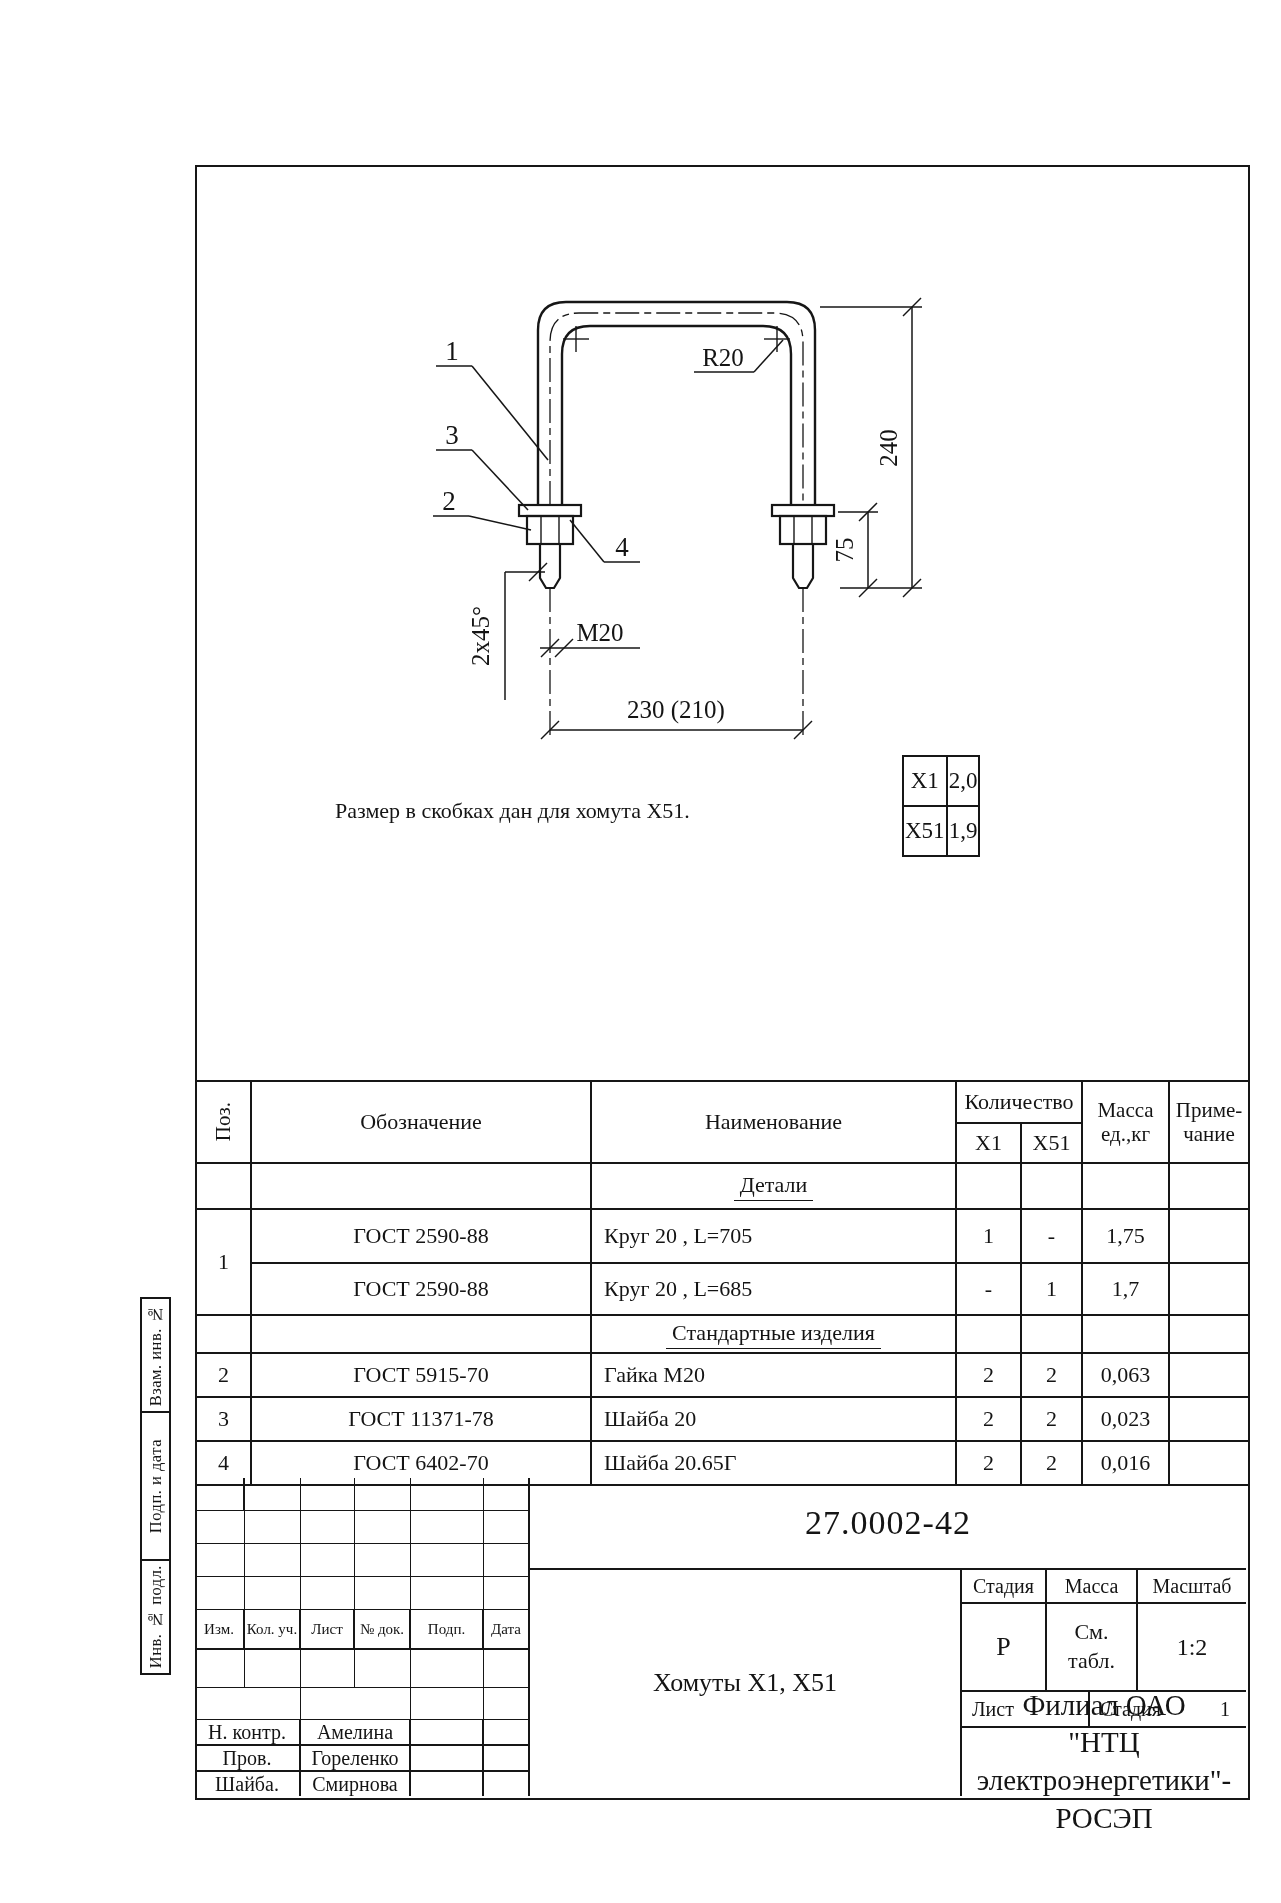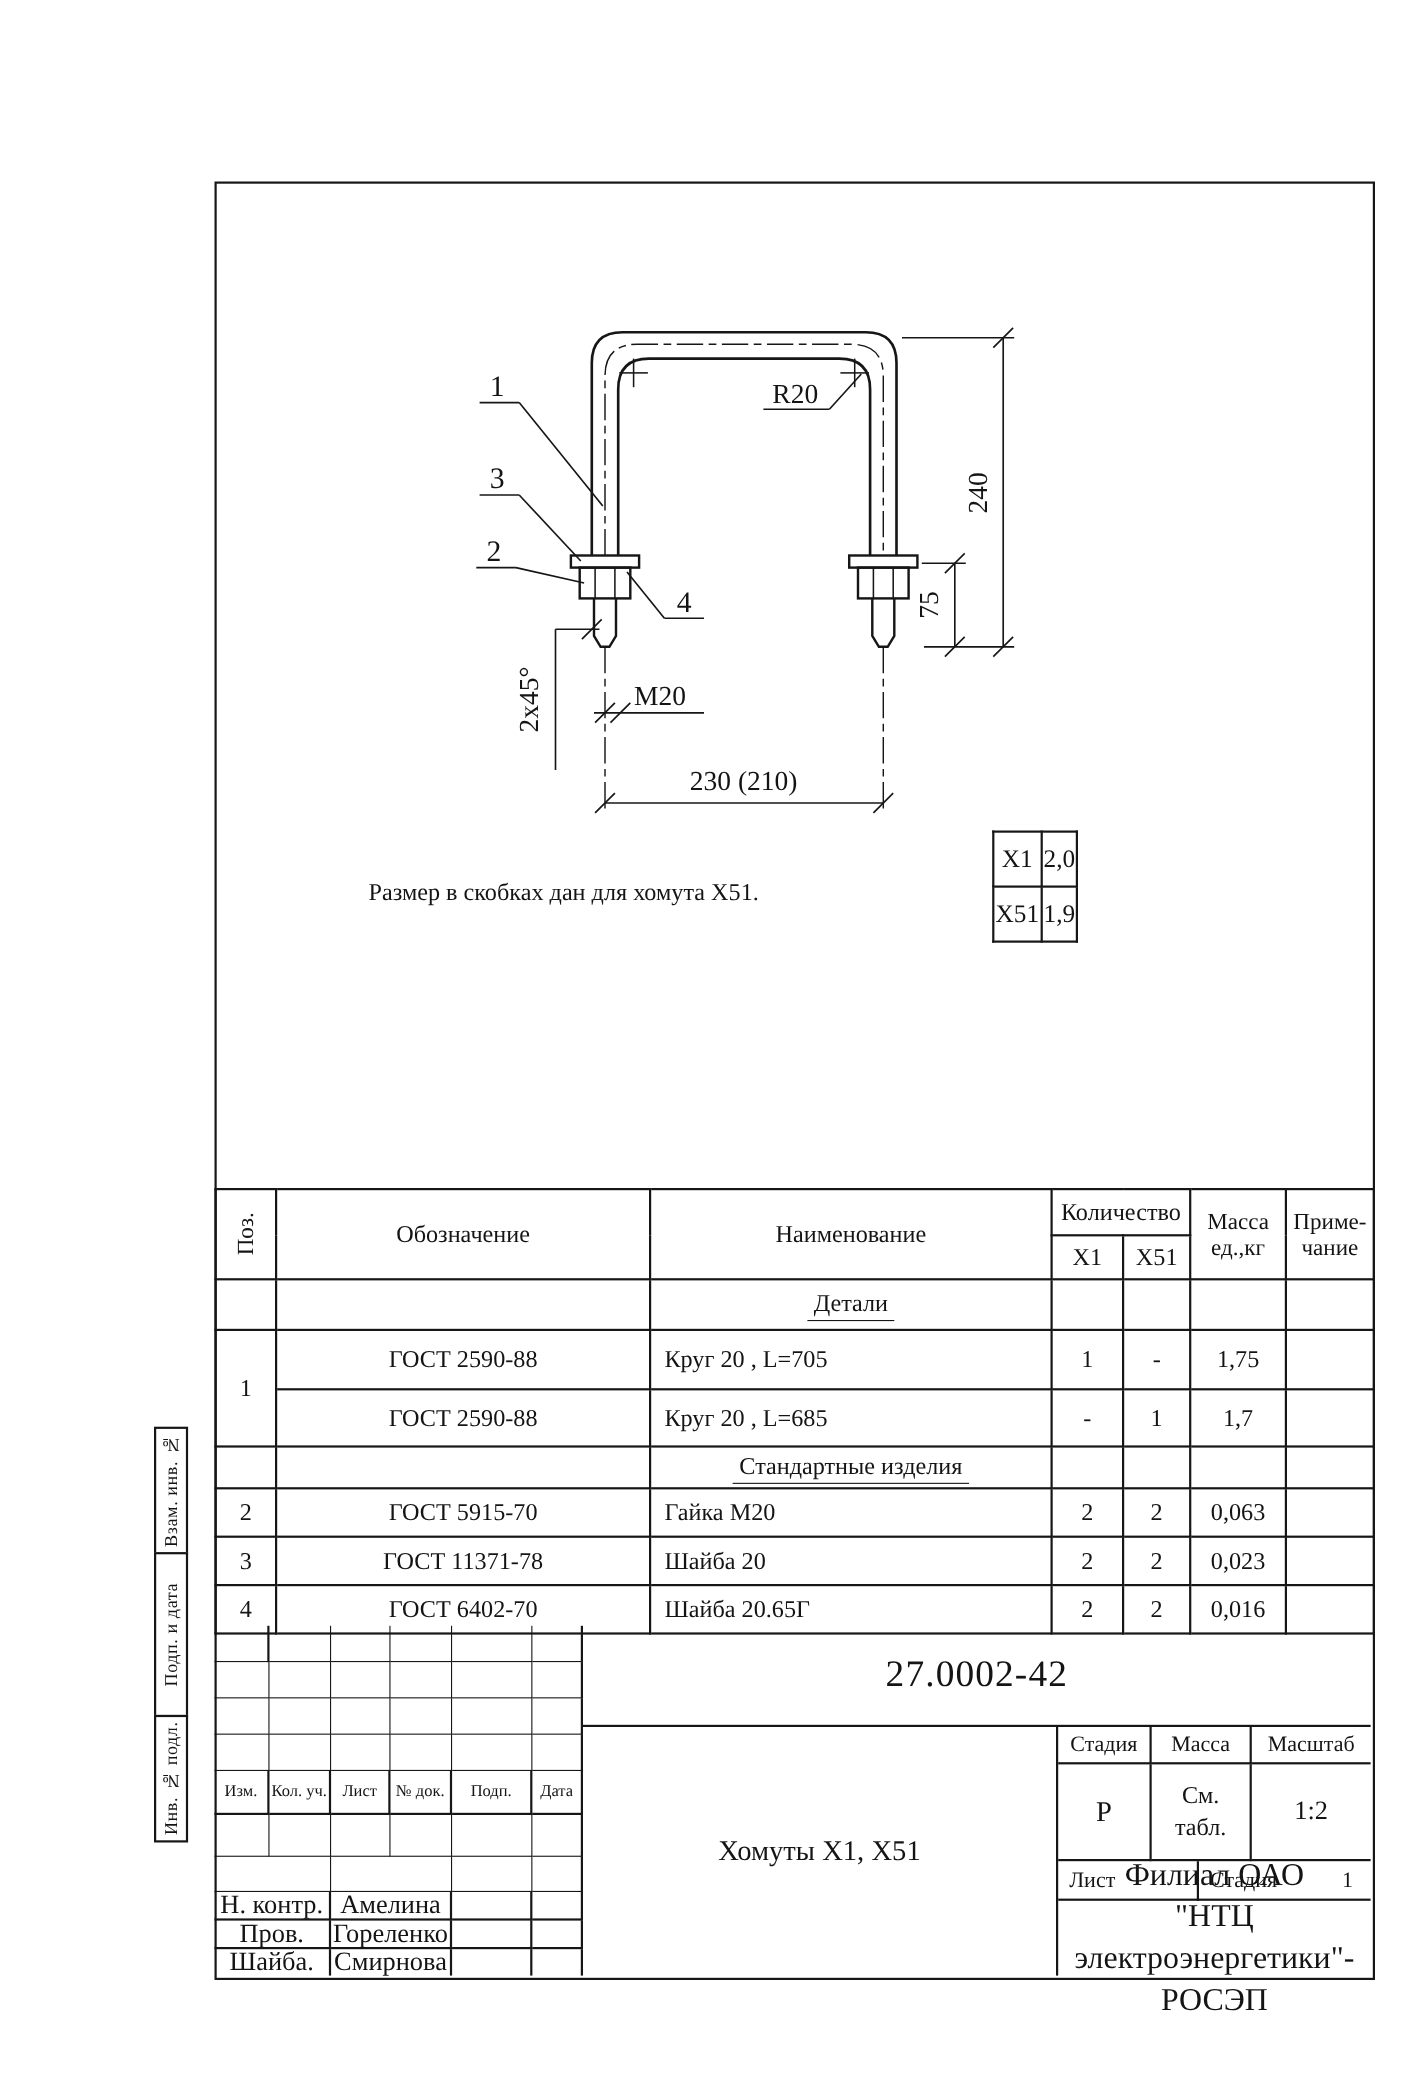--- a/index.html
+++ b/index.html
@@ -32,21 +32,21 @@
   
   .tb{left:195px;top:1478px;width:1051px;height:318px;}
   .cell{position:absolute;box-sizing:border-box;border-right:2px solid #161616;border-bottom:2px solid #161616;
         display:flex;align-items:center;justify-content:center;text-align:center;}
   .cell.nb{border-bottom:none;}
   .cell.nr{border-right:none;}
   .thin{border-right-width:1.4px;border-bottom-width:1.4px;}
   .docnum{font-size:34px;letter-spacing:1px;}
   .assy-title{font-size:26px;}
   .smalllbl{font-size:15px;}
-  .siglbl{font-size:24px;}
+  .siglbl{font-size:20px;}
   .stcell{font-size:20px;}
   .org{font-size:29px;line-height:1.3;}
   svg text{font-family:"Liberation Serif","DejaVu Serif",serif;fill:#141414;}
 </style>
 </head>
 <body>
 
 <div class="page">
 
   <div class="abs frame"></div>

